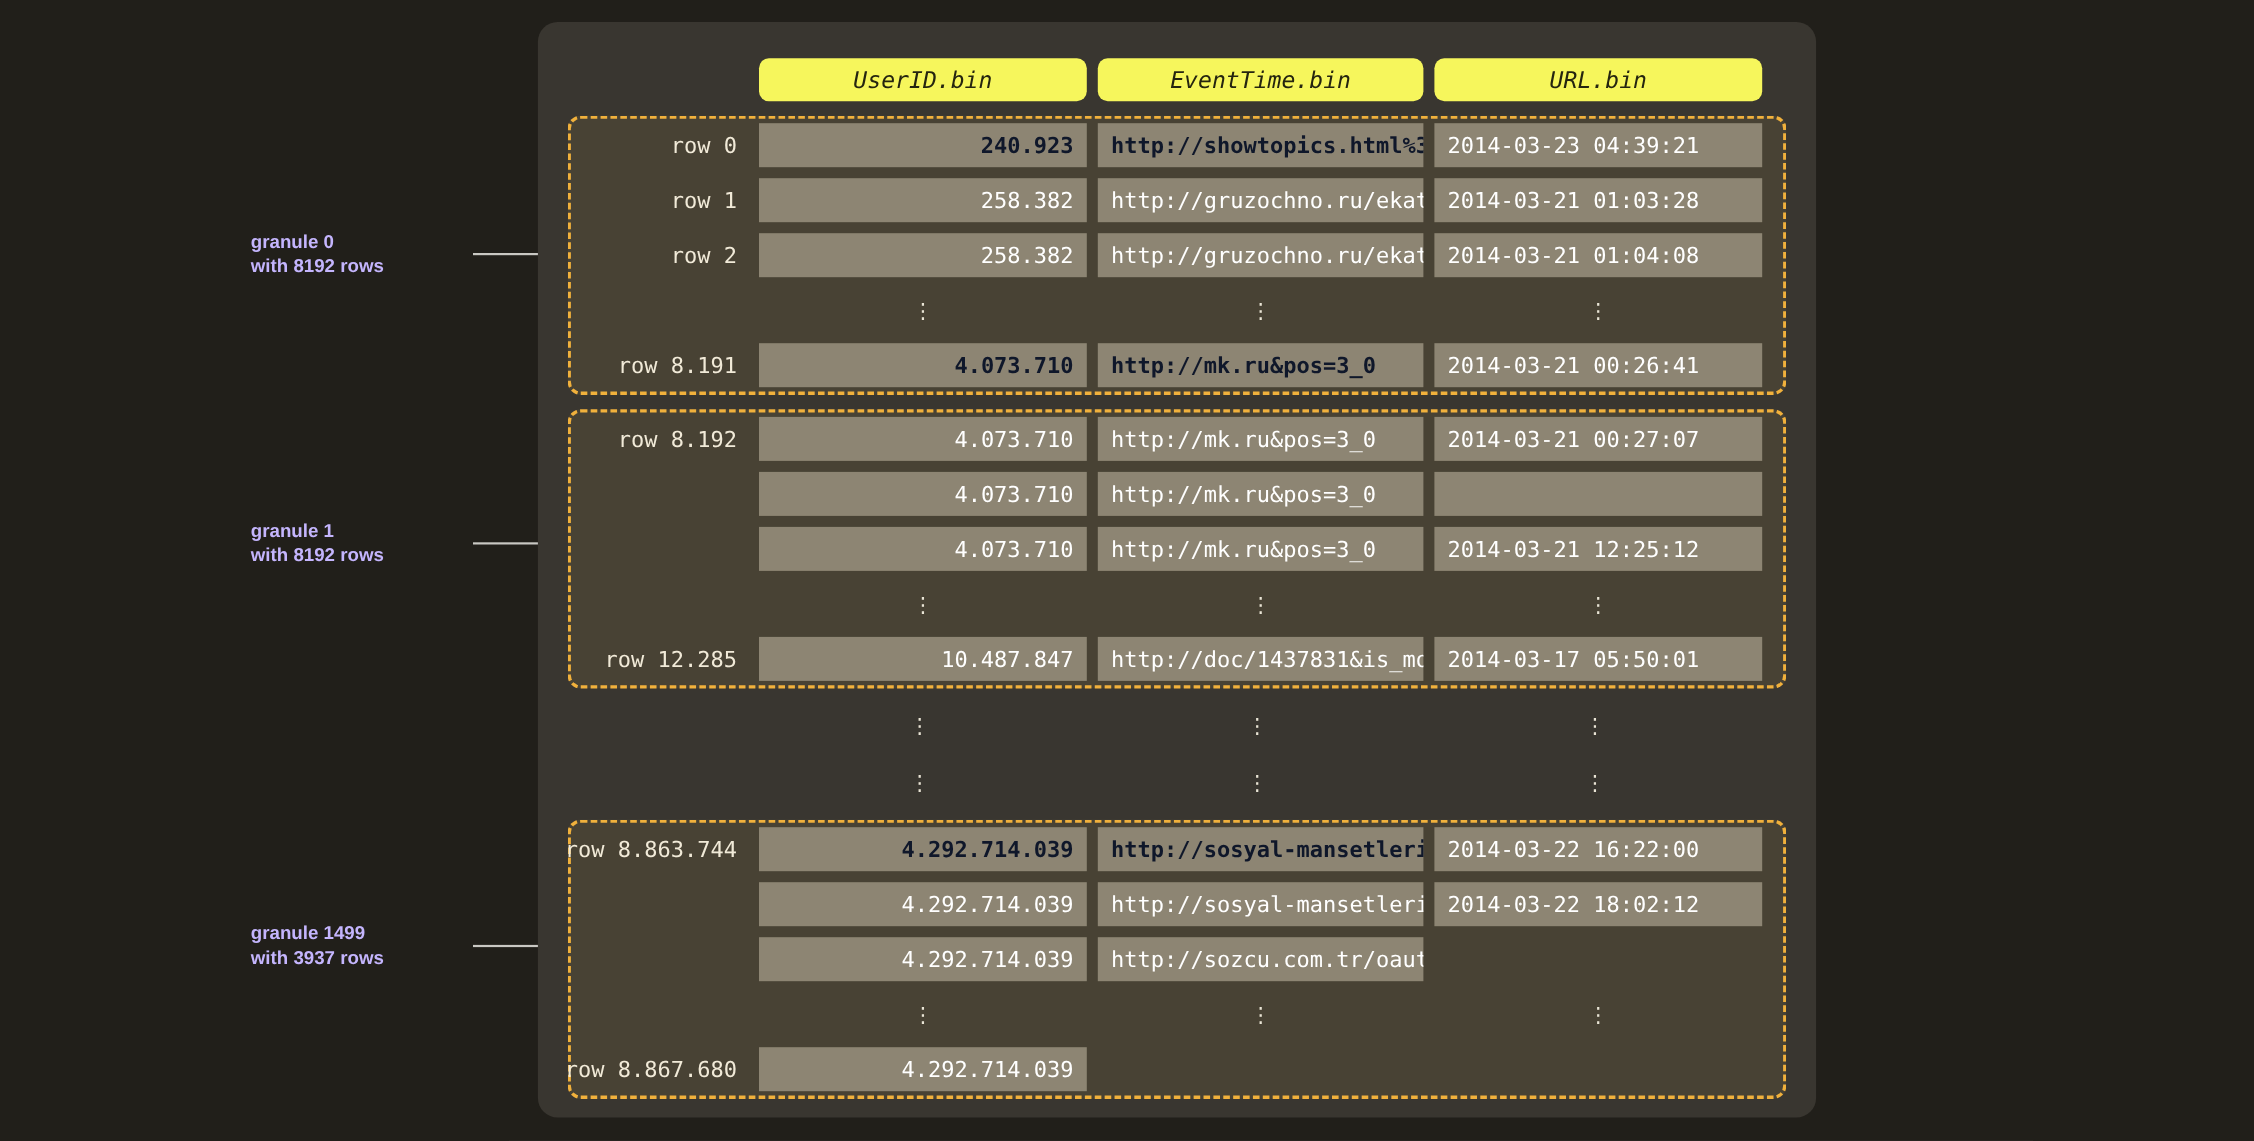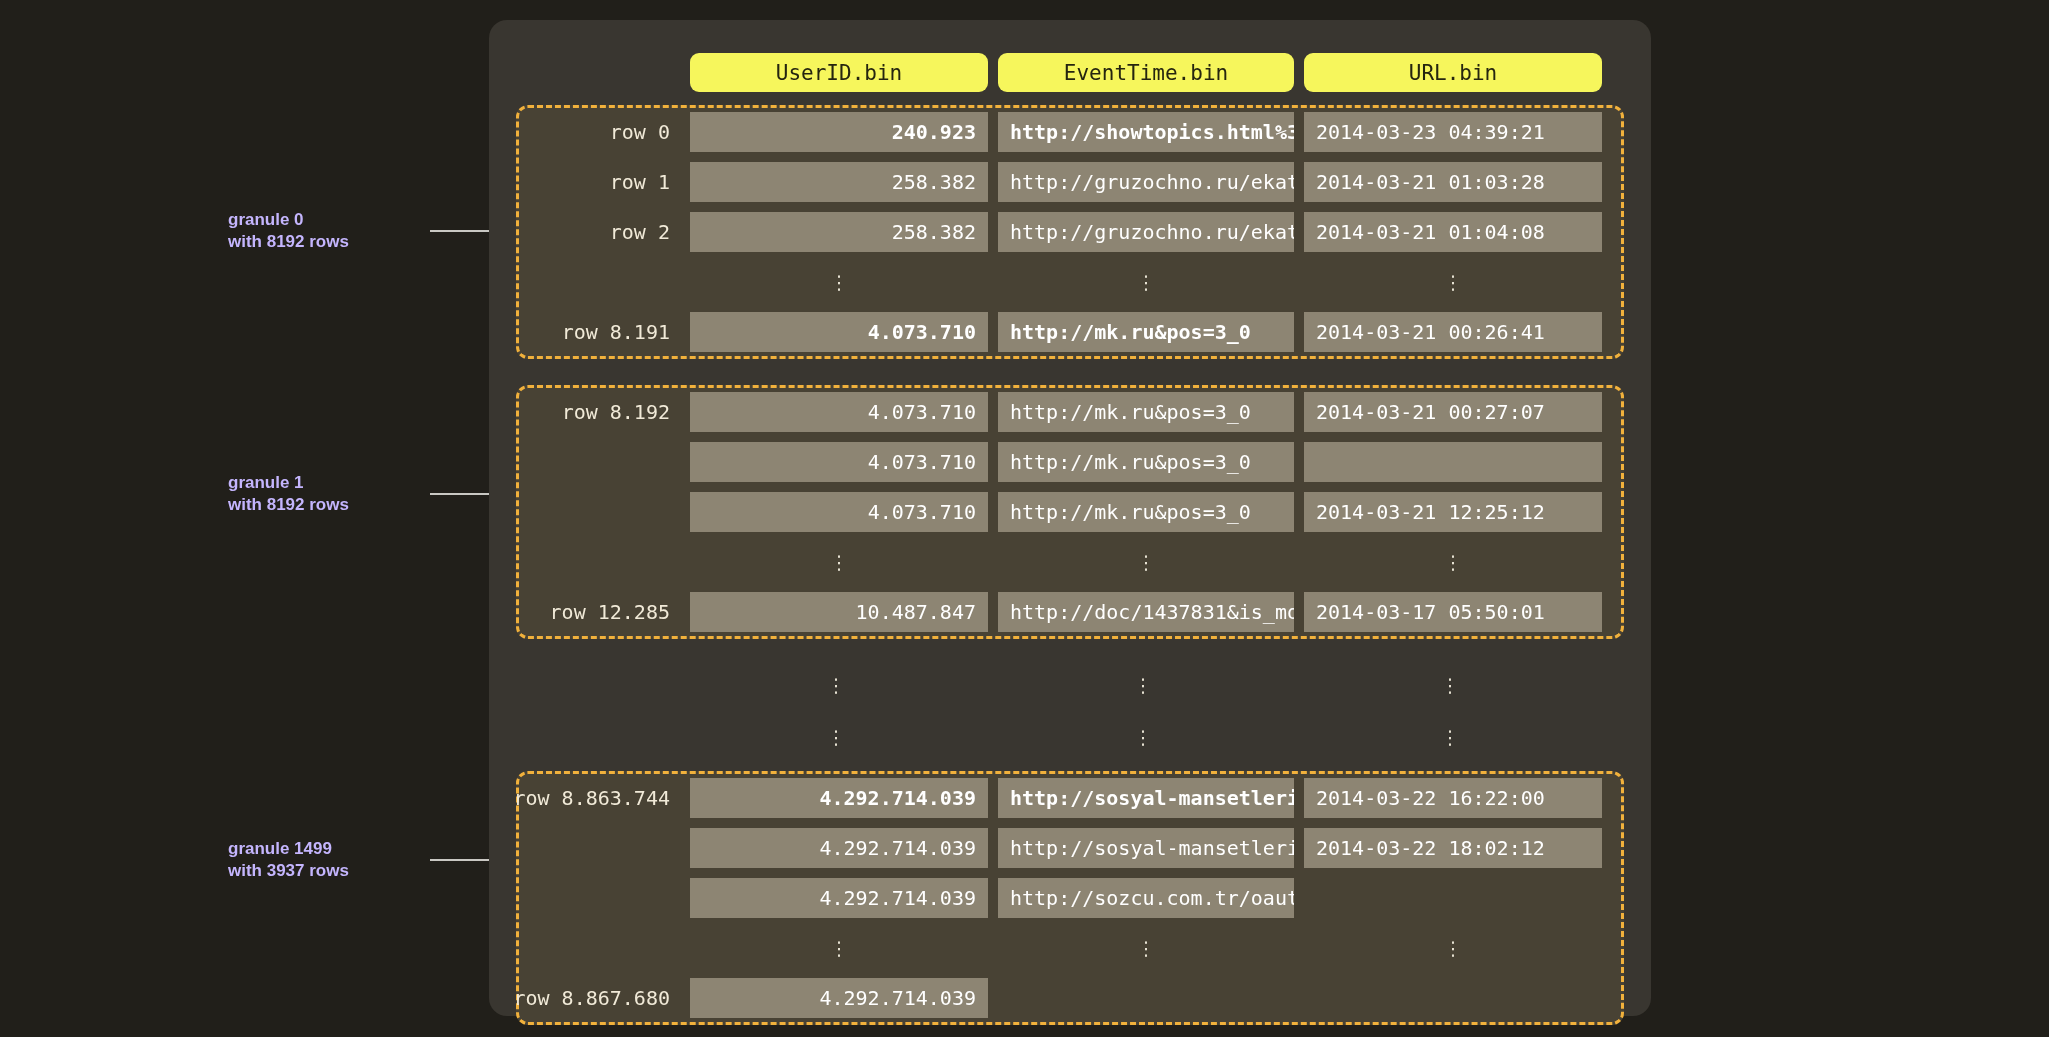--- a/index.html
+++ b/index.html
@@ -25,29 +25,30 @@
     height:39px;
     margin-bottom:13px;
   }
   .pill {
     background:#f6f65c;
     border-radius:9px;
     color:#25250f;
     font-size:21px;
     display:flex; align-items:center; justify-content:center;
     white-space:nowrap;
+    font-style:italic;
   }
   .granule {
     box-sizing:border-box;
     width:1108px;
     border:3px dashed #f1b13c;
     border-radius:12px;
     background:#484234;
     padding:4px 19px 4px 0;
-    margin-bottom:26px;
+    margin-bottom:13px;
   }
   .grow {
     display:grid;
     grid-template-columns:161px 298px 296px 298px;
     column-gap:10px;
     height:40px;
     margin-bottom:10px;
   }
   .granule .grow:last-child { margin-bottom:0; }
   .rlabel {
@@ -57,21 +58,21 @@
   }
   .cell {
     background:#8d8573;
     color:#ffffff;
     font-size:20px;
     display:flex; align-items:center;
     padding:0 12px;
     white-space:nowrap; overflow:hidden;
   }
   .cell.num { justify-content:flex-end; }
-  .cell.hl { color:#ffffff; font-weight:bold; }
+  .cell.hl { color:#0f172a; font-weight:bold; }
   .dotcell {
     display:flex; align-items:center; justify-content:center;
     color:#eae5d6; font-size:19px; letter-spacing:0;
   }
   .mid { margin-bottom:14px; }
   .mid .grow { margin-bottom:12px; }
   .glabel {
     position:absolute;
     width:300px; left:228px;
     text-align:left;

